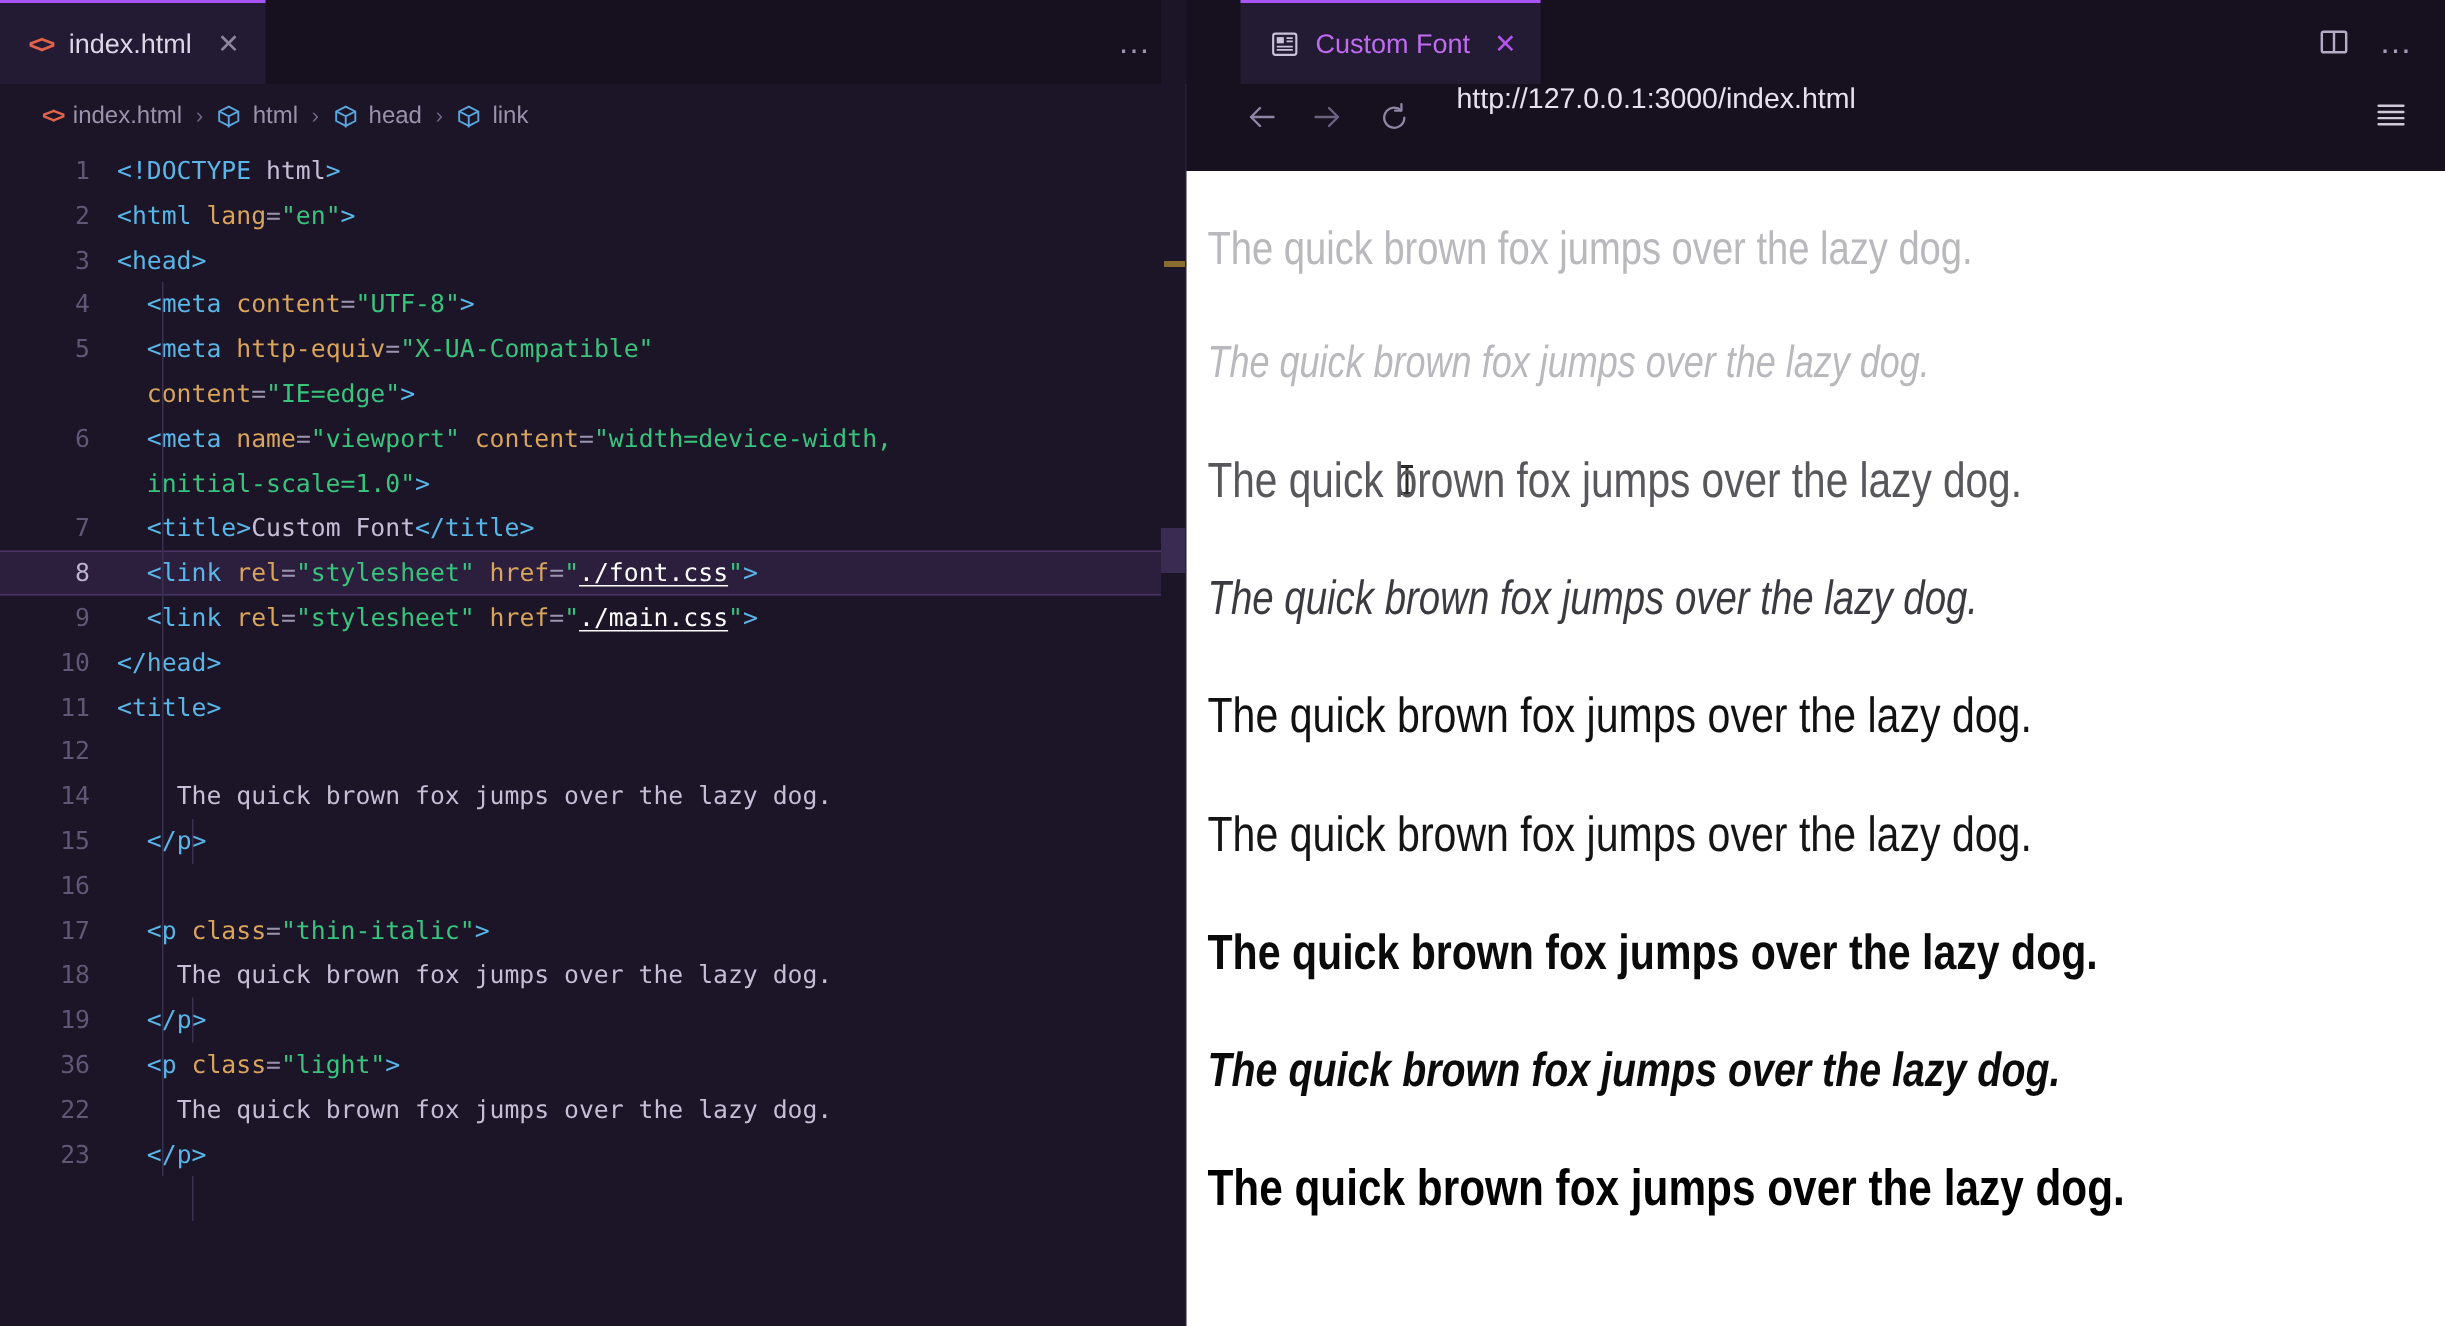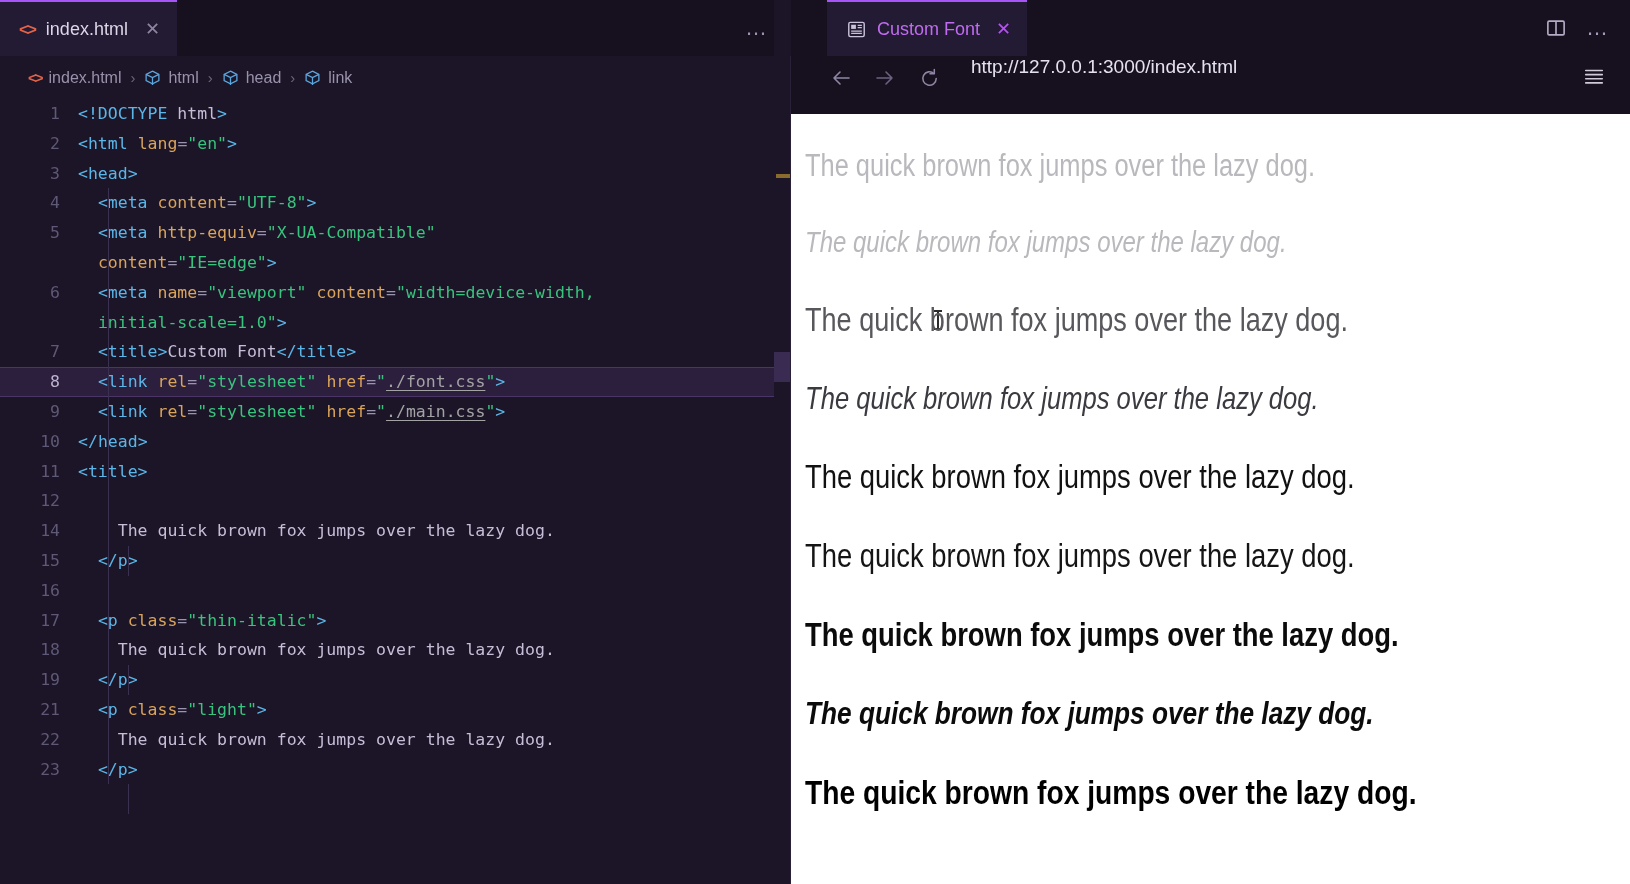--- a/index.html
+++ b/index.html
@@ -82,21 +82,21 @@
     position:absolute; width:1px; background:#3a3150;
     top:0; bottom:0;
   }
   
   .t-tag    { color:#5bb6e8; }
   .t-attr   { color:#d9a45b; }
   .t-str    { color:#39c47e; }
   .t-punct  { color:#5bb6e8; }
   .t-text   { color:#c5bed6; }
   .t-eq     { color:#9b94ae; }
-  .t-link   { color:#a3a3a3; text-decoration:underline; text-underline-offset:3px; }
+  .t-link   { color:#ffffff; text-decoration:underline; text-underline-offset:3px; }
   .t-doctype{ color:#5bb6e8; }
   .t-title  { color:#c5bed6; }
 
   .overview-ruler {
     position:absolute; top:0; right:0; width:17px; height:100%;
     background:#1b1527;
   }
   .ruler-mark {
     position:absolute; right:1px; width:14px; height:4px;
     background:#8a6b2e;
@@ -320,21 +320,21 @@
         </div>
         <div class="code-row">
           <span class="ln">18</span>
           <span class="codetext"><span>    </span><span class="t-text">The quick brown fox jumps over the lazy dog.</span></span>
         </div>
         <div class="code-row">
           <span class="ln">19</span>
           <span class="codetext"><span>  </span><span class="t-punct">&lt;/</span><span class="t-tag">p</span><span class="t-punct">&gt;</span></span>
         </div>
         <div class="code-row">
-          <span class="ln">21</span>
+          <span class="ln">36</span>
           <span class="codetext"><span>  </span><span class="t-punct">&lt;</span><span class="t-tag">p</span><span class="t-text"> </span><span class="t-attr">class</span><span class="t-eq">=</span><span class="t-str">"light"</span><span class="t-punct">&gt;</span></span>
         </div>
         <div class="code-row">
           <span class="ln">22</span>
           <span class="codetext"><span>    </span><span class="t-text">The quick brown fox jumps over the lazy dog.</span></span>
         </div>
         <div class="code-row">
           <span class="ln">23</span>
           <span class="codetext"><span>  </span><span class="t-punct">&lt;/</span><span class="t-tag">p</span><span class="t-punct">&gt;</span></span>
         </div>

